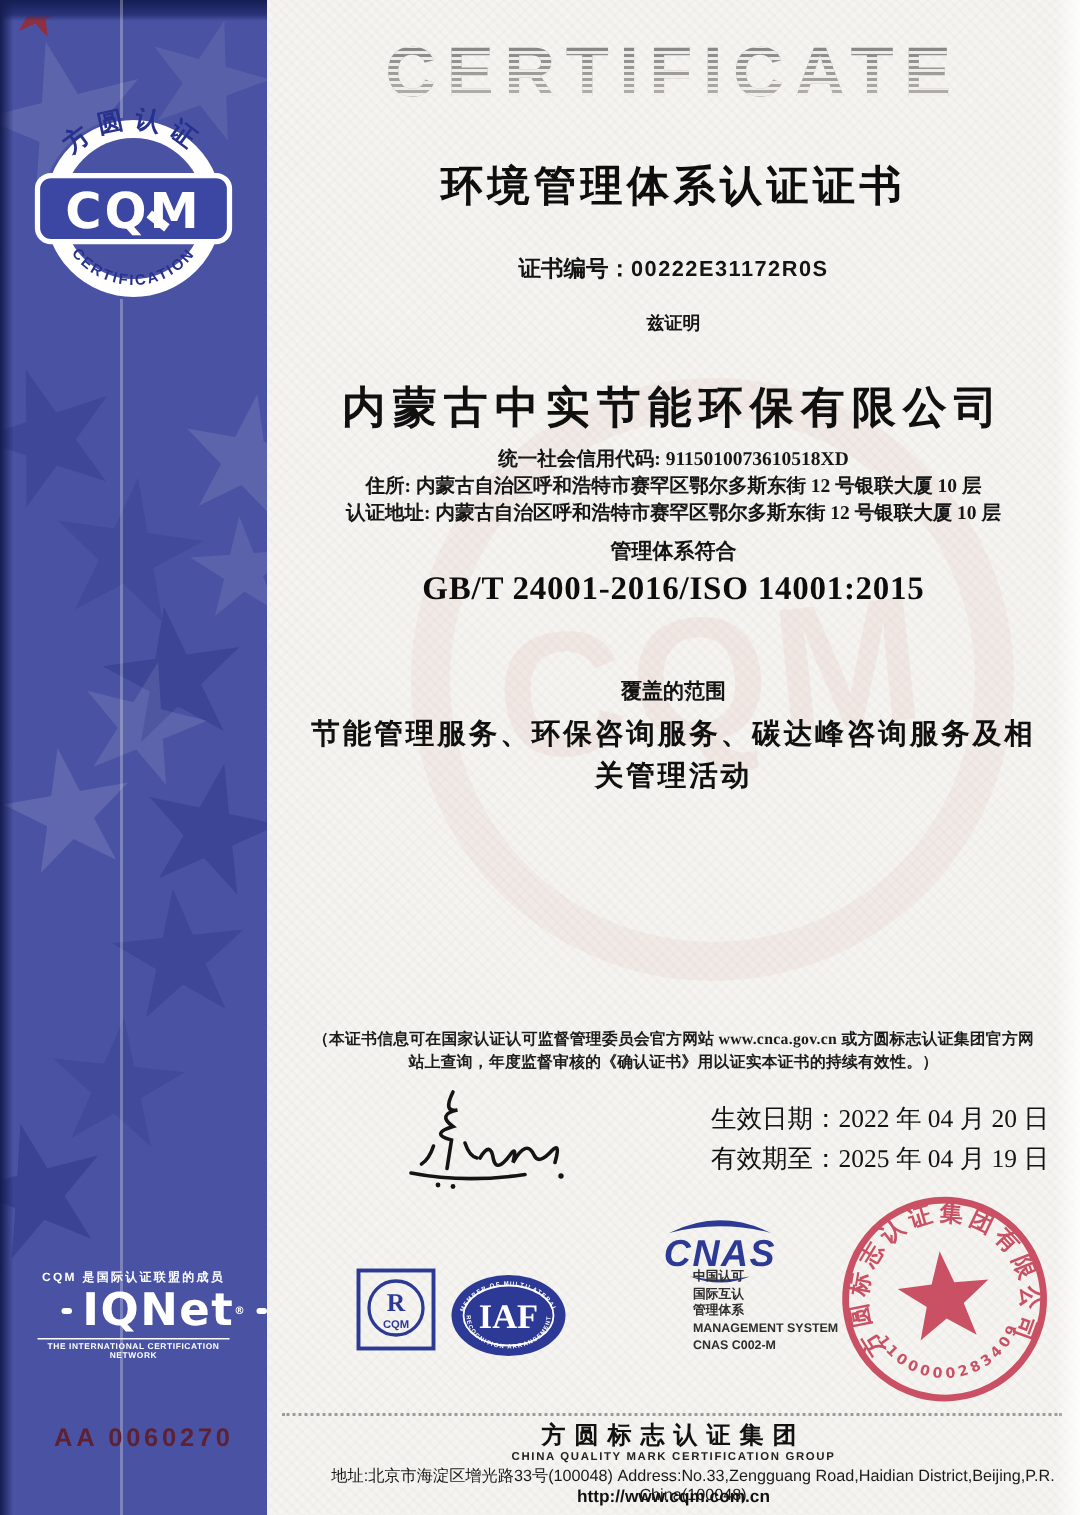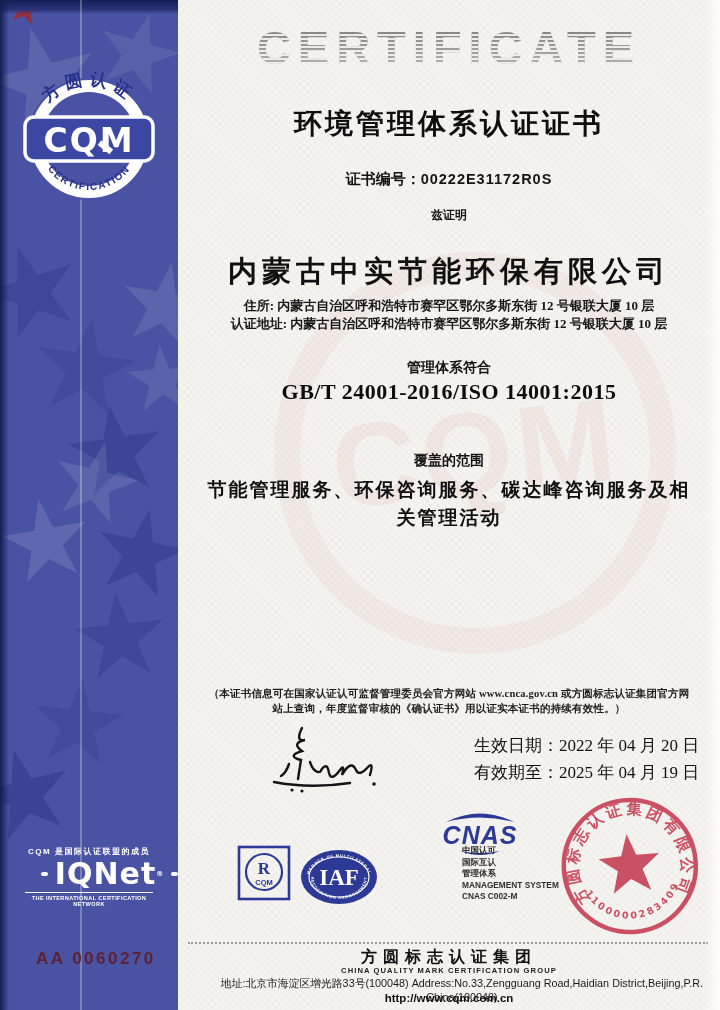--- a/index.html
+++ b/index.html
@@ -163,20 +163,21 @@
 
   <div class="abs ctr cert-no">
     <span>证书编号：</span><span class="num">00222E31172R0S</span>
   </div>
 
   <div class="abs ctr attest">兹证明</div>
 
   <div class="abs ctr company">内蒙古中实节能环保有限公司</div>
 
   <div class="abs ctr addr-block">
+    <div>统一社会信用代码: 9115010073610518XD</div>
     <div>住所: 内蒙古自治区呼和浩特市赛罕区鄂尔多斯东街 12 号银联大厦 10 层</div>
     <div>认证地址: 内蒙古自治区呼和浩特市赛罕区鄂尔多斯东街 12 号银联大厦 10 层</div>
   </div>
 
   <div class="abs ctr conform">管理体系符合</div>
   <div class="abs ctr standard">GB/T 24001-2016/ISO 14001:2015</div>
 
   <div class="abs ctr scope-label">覆盖的范围</div>
   <div class="abs scope">节能管理服务、环保咨询服务、碳达峰咨询服务及相关管理活动</div>
 

